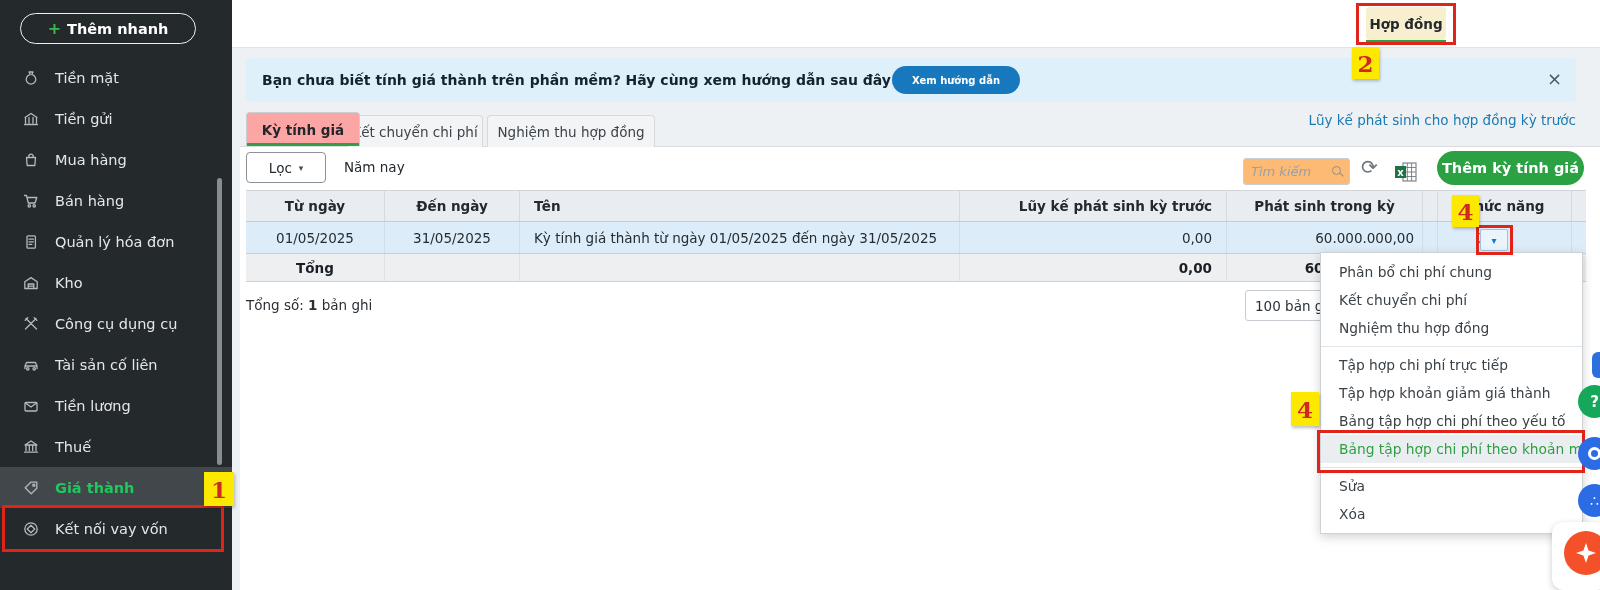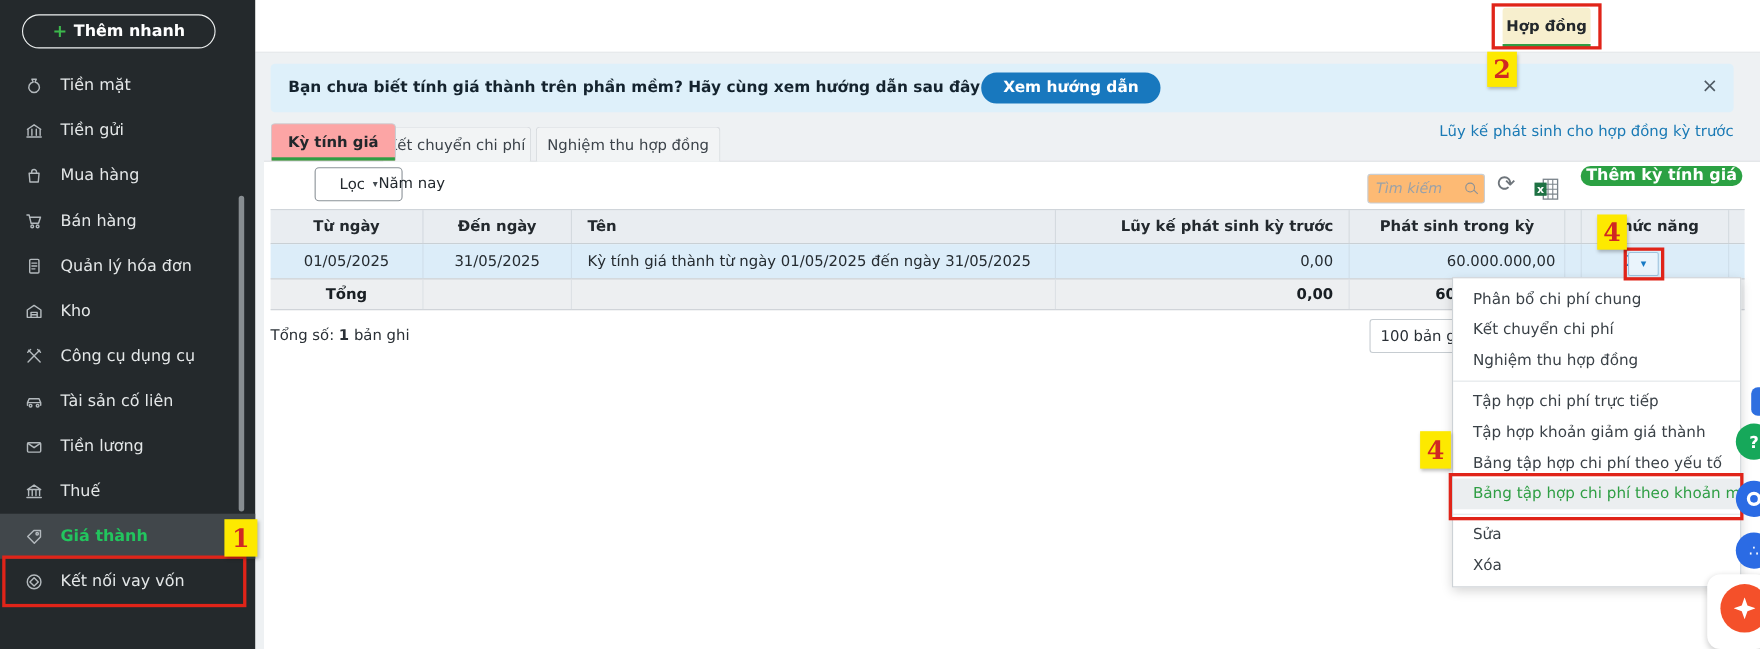--- a/index.html
+++ b/index.html
@@ -31,47 +31,47 @@
   .nav-settings .ln2 { position:absolute; left:0; top:11px; width:12px; height:2px; background:#5a6168; }
   .nav-settings .gear { position:absolute; left:14px; top:-2px; font-size:15px; color:#5a6168; }
 
   
   .card { position:absolute; left:240px; top:146px; width:1360px; height:444px; background:#ffffff; border-top:1px solid #d9dde0; z-index:1; }
 
   
   .banner { position:absolute; left:246px; top:58px; width:1330px; height:44px; background:#def0fa; border-radius:4px; z-index:2; }
   .banner-msg { position:absolute; left:16px; top:0; height:44px; line-height:44px; font-size:14px; font-weight:bold; color:#14232e; white-space:nowrap; }
   .banner-btn { position:absolute; left:646px; top:8px; height:28px; padding:0 20px; background:#1878be; border:none; border-radius:15px;
-    color:#fff; font-size:14px; font-weight:bold; font-family:inherit; cursor:pointer; }
+    color:#fff; font-size:10px; font-weight:bold; font-family:inherit; cursor:pointer; }
   .banner-close { position:absolute; right:14px; top:0; height:44px; line-height:42px; font-size:18px; color:#4f5a63; cursor:pointer; }
 
   
   .tab-active { position:absolute; left:246px; top:112px; width:114px; height:34px; background:#fca5a5; border:1px solid #c9ced3; border-bottom:none;
     border-radius:4px 4px 0 0; display:flex; align-items:center; justify-content:center; font-size:13.5px; font-weight:bold; color:#22272b; z-index:3; cursor:pointer; }
   .tab-greenbar { position:absolute; left:0; bottom:0; width:100%; height:3px; background:#2f9e44; }
   .tab-idle { position:absolute; top:115px; height:32px; background:#f2f4f5; border:1px solid #d6dade; border-bottom:none; border-radius:4px 4px 0 0;
     display:flex; align-items:center; justify-content:center; font-size:13.5px; color:#3c434a; z-index:2; cursor:pointer; }
   .tab2 { left:347px; width:136px; }
   .tab3 { left:487px; width:168px; }
   .top-link { position:absolute; top:112px; right:24px; font-size:13.5px; color:#1a7ab5; cursor:pointer; z-index:3; white-space:nowrap; }
 
   
   .filter-btn { position:absolute; left:246px; top:152px; width:80px; height:31px; border:1px solid #8b9298; border-radius:4px; background:#fff;
-    display:flex; align-items:center; justify-content:center; gap:7px; font-size:13.5px; color:#23292e; cursor:pointer; z-index:3;margin-left:40px; }
+    display:flex; align-items:center; justify-content:center; gap:7px; font-size:13.5px; color:#23292e; cursor:pointer; z-index:3; }
   .filter-btn .caret { font-size:9px; color:#454c52; }
   .period-label { position:absolute; left:344px; top:152px; height:31px; line-height:31px; font-size:13.5px; color:#23292e; z-index:3; }
   .search-box { position:absolute; left:1243px; top:158px; width:107px; height:27px; border:1px solid #c9ced3; border-radius:3px; background:#fdba74; z-index:3;padding-left:45px; }
   .search-box input { position:absolute; left:7px; top:0; width:78px; height:25px; border:none; outline:none; font-style:italic; font-size:13px;
     color:#5a6268; font-family:inherit; background:transparent; }
   .search-box input::placeholder { color:#9aa1a8; }
   .mag { position:absolute; right:8px; top:7px; width:9px; height:9px; border:1.4px solid #8a9197; border-radius:50%; }
   .mag::after { content:""; position:absolute; width:5px; height:1.4px; background:#8a9197; transform:rotate(45deg); right:-4px; bottom:-1px; }
   .refresh-ic { position:absolute; left:1361px; top:155px; font-size:20px; color:#6e757b; z-index:3; cursor:pointer; }
   .excel-ic { position:absolute; left:1394px; top:161px; z-index:3; cursor:pointer; }
-  .add-btn { position:absolute; left:1437px; top:151px; width:147px; height:18px; background:#2ba143; border:none; border-radius:17px;
+  .add-btn { position:absolute; left:1437px; top:151px; width:147px; height:34px; background:#2ba143; border:none; border-radius:17px;
     color:#fff; font-size:14.5px; font-weight:bold; font-family:inherit; cursor:pointer; z-index:3; }
 
   
   .tbl { position:absolute; left:246px; top:190px; width:1340px; z-index:2; }
   .trow { display:flex; width:1340px; }
   .thead { background:#e9edf1; border-top:1px solid #d0d5da; border-bottom:1px solid #c6ccd2; height:32px; }
   .thead .cell { font-weight:bold; font-size:13.5px; color:#23292e; border-right:1px solid #d4dadf; }
   .tdata { background:#dcedf9; height:31px; }
   .tdata .cell { font-size:13.5px; color:#262c31; border-right:1px solid #cfdeea; }
   .ttotal { background:#edeff1; height:29px; border-top:1px solid #c9ced3; border-bottom:1px solid #ccd1d6; }

